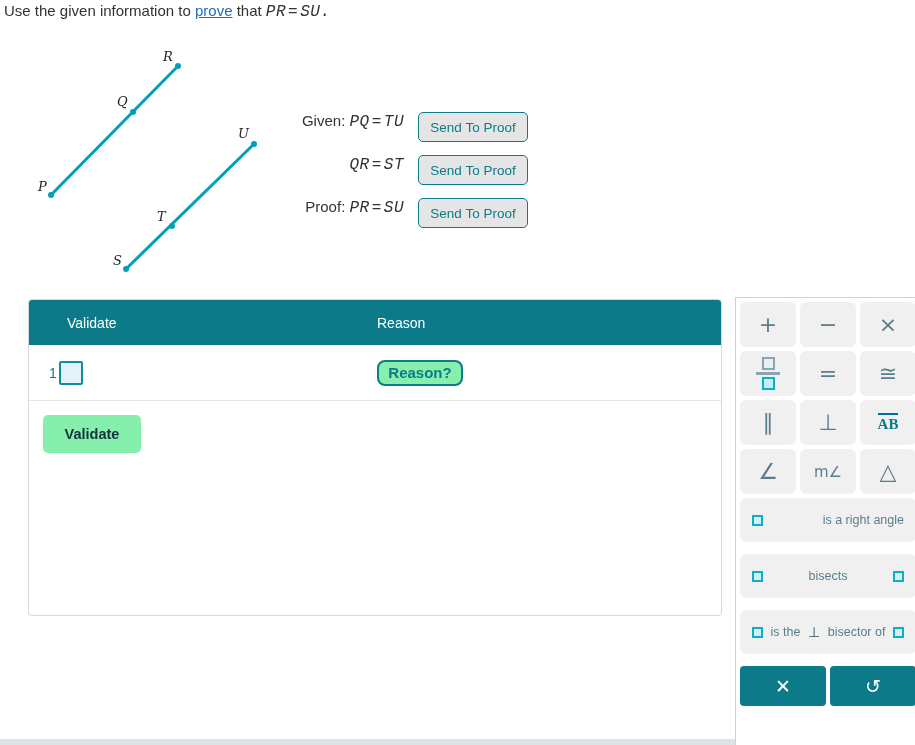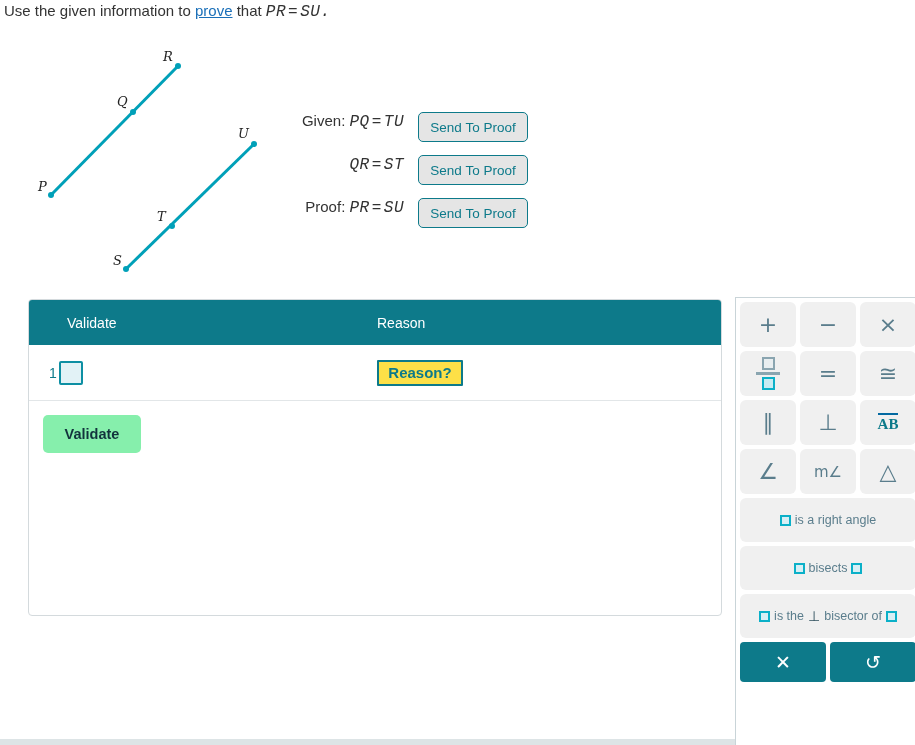--- a/index.html
+++ b/index.html
@@ -137,22 +137,22 @@
     cursor: pointer;
     box-sizing: border-box;
     margin-left: 8px;
   }
   .stmt-cell { width: 348px; display: flex; align-items: center; box-sizing: border-box; }
   .reason-cell { flex: 1; display: flex; align-items: center; }
   .reason-btn {
     width: 86px;
     height: 26px;
     border: 2px solid #0d7a8a;
-    border-radius: 1px;
-    background: #fde047;
+    border-radius: 8px;
+    background: #86efac;
     color: #0d7a8a;
     font-size: 15px;
     font-weight: bold;
     cursor: pointer;
     box-sizing: border-box;
   }
   #validate-area {
     padding: 14px 0 0 14px;
   }
   #validate-btn {
@@ -218,30 +218,30 @@
     border: 2px solid #0bb0c8; background: #c8ecf3; box-sizing: border-box;
   }
 
   .phrase-list { margin-top: 4px; width: 176px; }
   .phrase-key {
     width: 100%;
     min-height: 44px;
     background: #f0f0f0;
     border: none;
     border-radius: 6px;
-    margin-bottom: 4px;
+    margin-bottom: 12px;
     color: #5a7d8c;
     font-size: 12.5px;
     font-family: "Liberation Sans", sans-serif;
     display: flex;
     align-items: center;
-    justify-content: center;
+    justify-content: space-between;
     gap: 4px;
     cursor: pointer;
-    padding: 0 4px;
+    padding: 0 12px;
     box-sizing: border-box;
   }
   .ph-box {
     display: inline-block;
     width: 11px; height: 11px;
     border: 2px solid #0bb0c8;
     background: #d7eff5;
     box-sizing: border-box;
     flex: none;
   }

